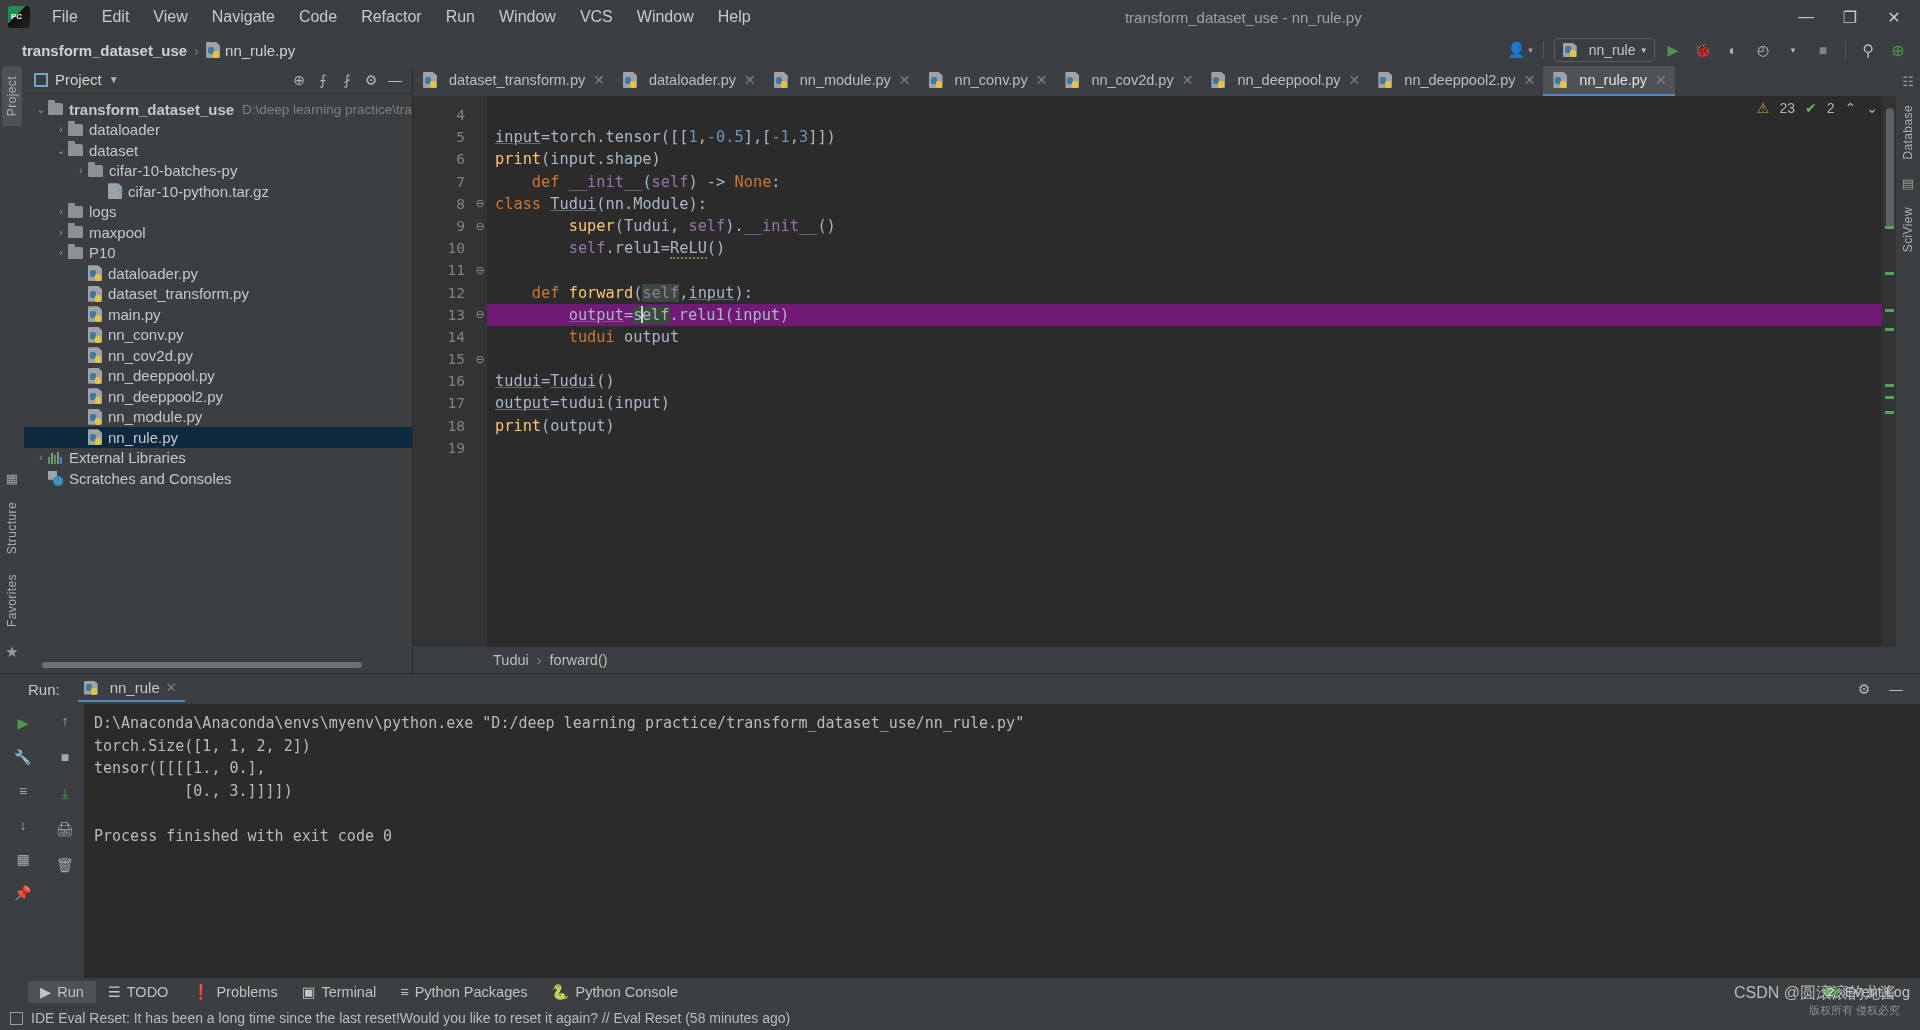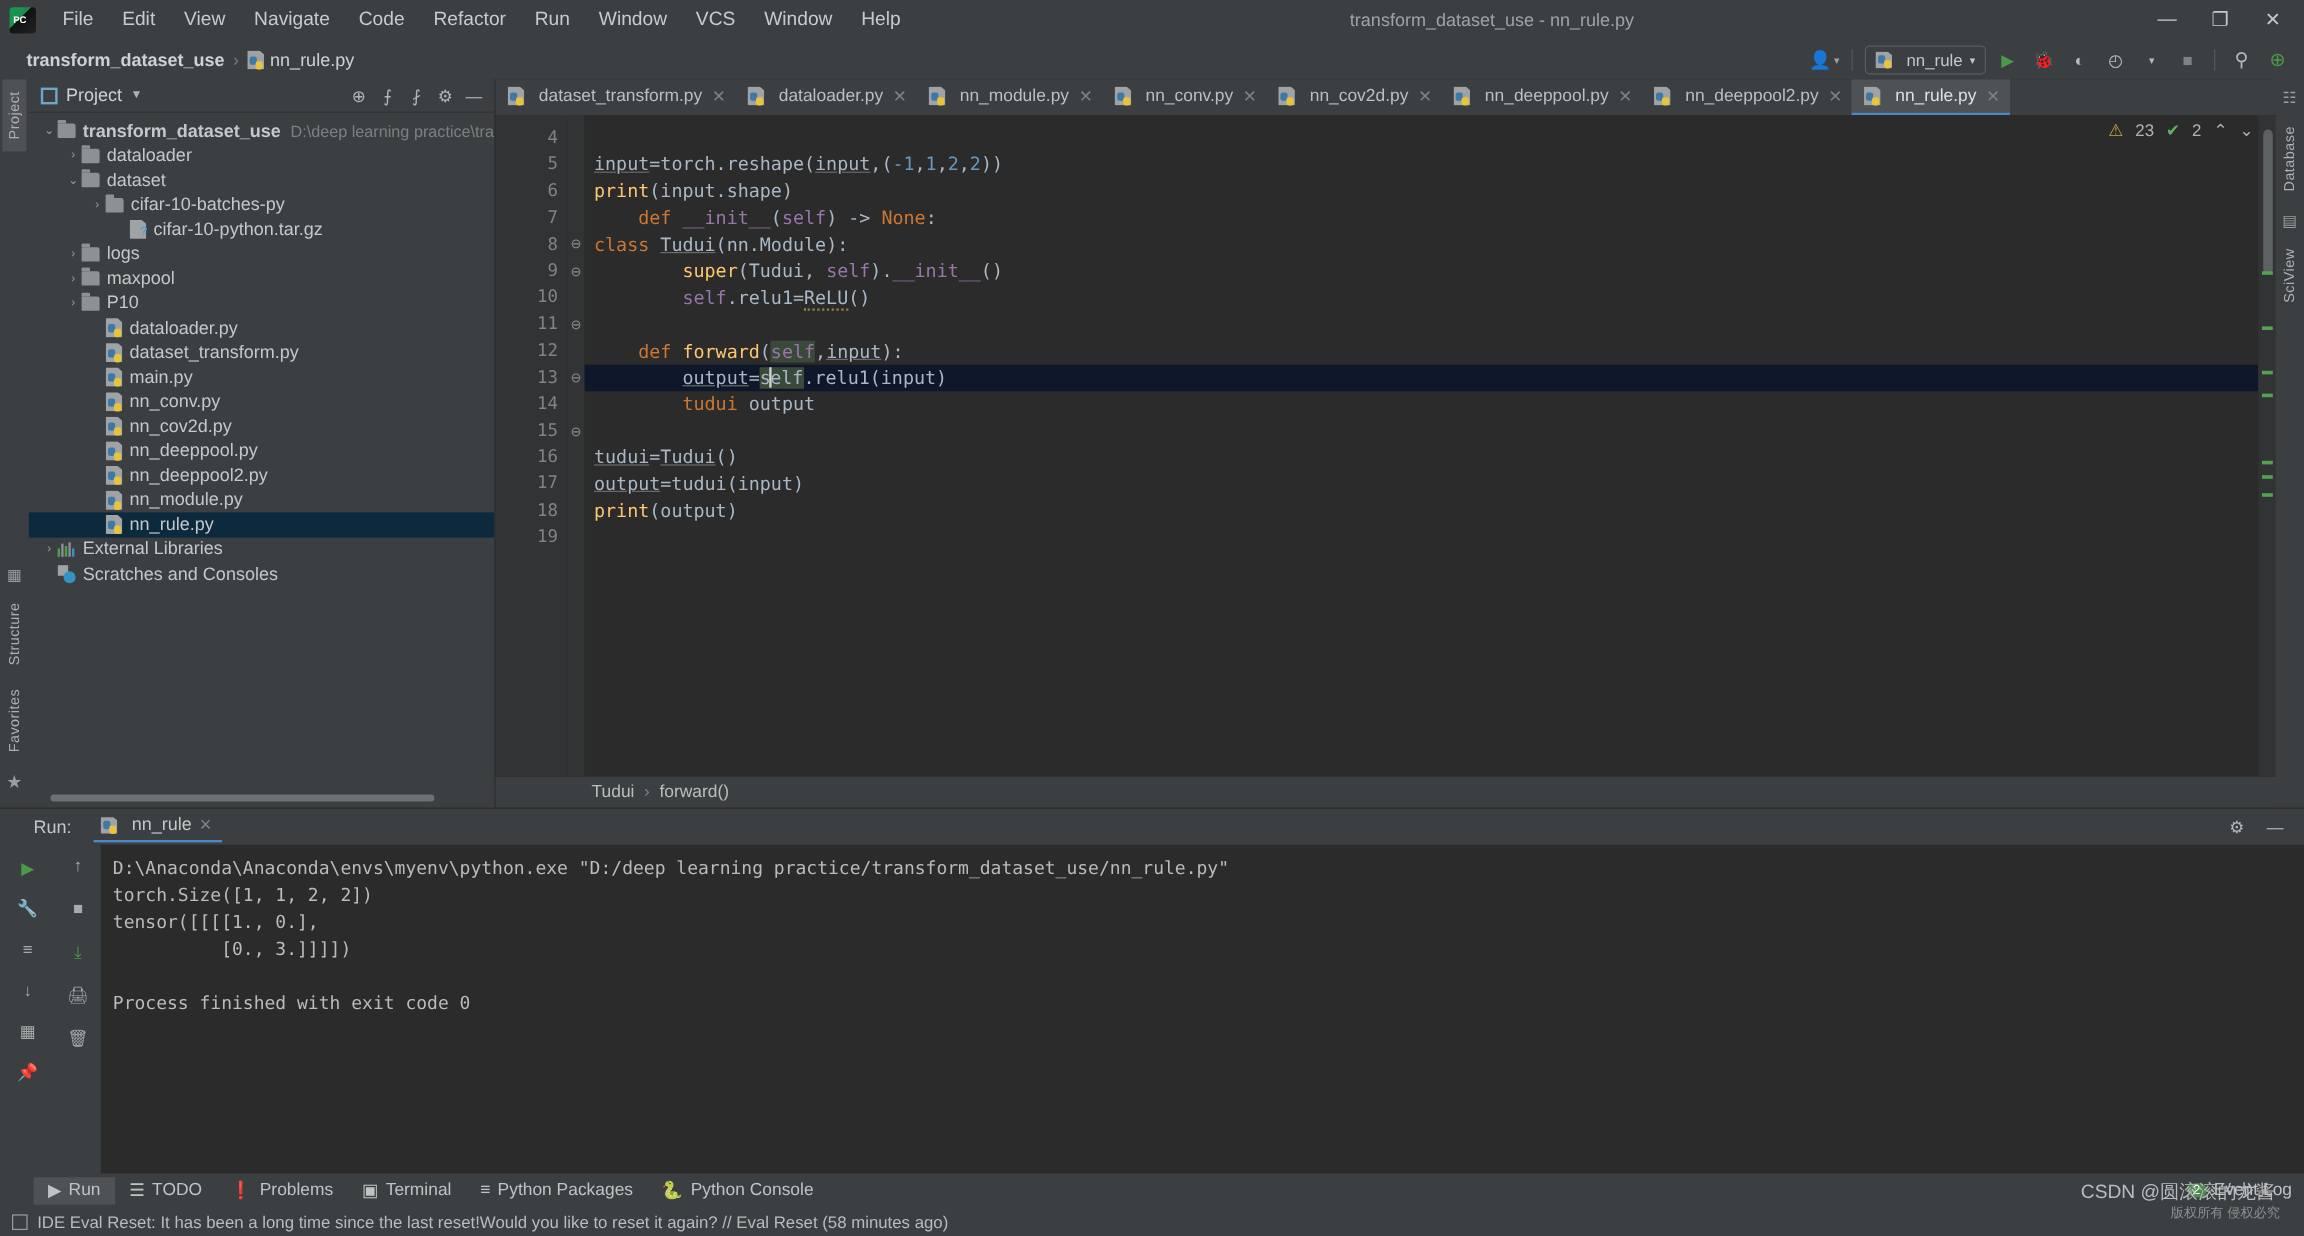--- a/index.html
+++ b/index.html
@@ -111,21 +111,21 @@
   .gutter { width: 60px; flex: 0 0 60px; background: #313335; text-align: right;
             padding-top: 8px; color: #808385; font-size: 14.5px;
             font-family: "DejaVu Sans Mono", monospace; }
   .gline { height: 22.2px; line-height: 22.2px; padding-right: 8px; }
   .foldcol { width: 14px; flex: 0 0 14px; background: #313335; padding-top: 8px;
              position: relative; }
   .fold { height: 22.2px; display:flex; align-items:center; justify-content:center; color:#8b8e90; font-size:11px;}
   .code { flex: 1; padding-top: 8px; font-family: "DejaVu Sans Mono", monospace;
           font-size: 15.3px; position: relative; overflow: hidden; color: #a9b7c6;}
   .cline { height: 22.2px; line-height: 22.2px; white-space: pre; padding-left: 8px; }
-  .cline.cur { background: #0f172a; }
+  .cline.cur { background: #701a75; }
   .k { color: #cc7832; }        
   .b { color: #6897bb; }        
   .f { color: #ffc66d; }        
   .s { color: #9876aa; }        
   .p { color: #a9b7c6; }        
   .u { text-decoration: underline; text-decoration-color:#6a6a6a; }
   .wavy { border-bottom: 2px dotted #8a7a3a; }
   .cursor { display:inline-block; width:1.5px; height:17px; background:#cfd2d4;
             vertical-align:-3px; margin:0 -1px; }
   .sel-hl { background:#3a4a3a; }
@@ -588,21 +588,21 @@
             <div class="fold">⊖</div>
             <div class="fold"></div>
             <div class="fold">⊖</div>
             <div class="fold"></div>
             <div class="fold"></div>
             <div class="fold"></div>
             <div class="fold"></div>
           </div>
         <div class="code" id="code">
             <div class="cline">&nbsp;</div>
-            <div class="cline"><span class="u">input</span>=torch.reshape(<span class="u">input</span>,(<span class="b">-1</span>,<span class="b">1</span>,<span class="b">2</span>,<span class="b">2</span>))</div>
+            <div class="cline"><span class="u">input</span>=torch.tensor([[<span class="b">1</span>,<span class="b">-0.5</span>],[<span class="b">-1</span>,<span class="b">3</span>]])</div>
             <div class="cline"><span class="f">print</span>(input.shape)</div>
             <div class="cline">    <span class="k">def</span> <span class="s">__init__</span>(<span class="s">self</span>) -&gt; <span class="k">None</span>:</div>
             <div class="cline"><span class="k">class</span> <span class="u">Tudui</span>(nn.Module):</div>
             <div class="cline">        <span class="f">super</span>(Tudui, <span class="s">self</span>).<span class="s">__init__</span>()</div>
             <div class="cline">        <span class="s">self</span>.relu1=<span class="wavy">ReLU</span>()</div>
             <div class="cline">&nbsp;</div>
             <div class="cline">    <span class="k">def</span> <span class="f">forward</span>(<span class="sel-hl"><span class="s">self</span></span>,<span class="u">input</span>):</div>
             <div class="cline cur">        <span class="u">output</span>=<span class="sel-hl">s<span class="cursor"></span>elf</span>.relu1(input)</div>
             <div class="cline">        <span class="k">tudui</span> output</div>
             <div class="cline">&nbsp;</div>

